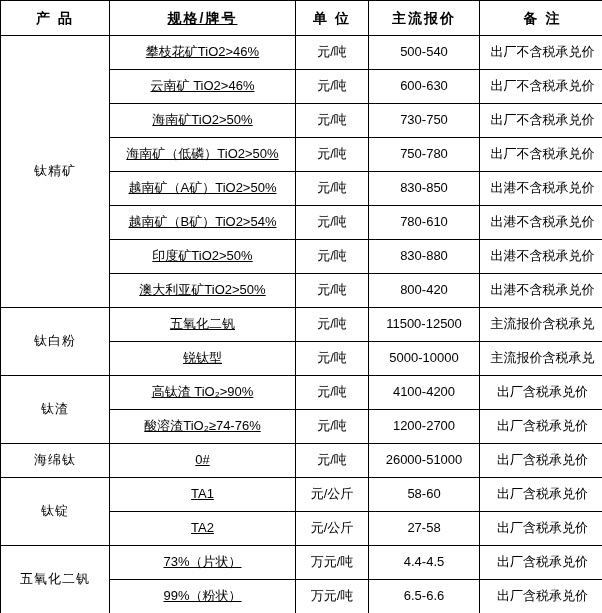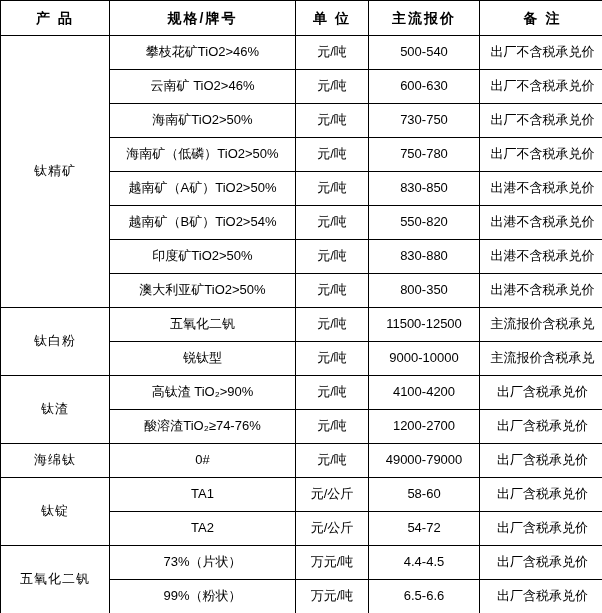--- a/index.html
+++ b/index.html
@@ -35,21 +35,21 @@
     font-size: 14px;
     letter-spacing: 2px;
     height: 34px;
   }
   td.group-cell {
     font-weight: bold;
     font-size: 14px;
     letter-spacing: 1px;
   }
   td.product-col { width: 108px; }
-  td.spec-col { width: 185px; font-size: 13px; }
+  td.spec-col { width: 185px; font-size: 13px; text-decoration: underline; }
   td.unit-col { width: 72px; margin-top: 45px; }
   td.price-col { width: 110px; }
   td.remark-col { width: 125px; font-size: 12px; }
 </style>
 </head>
 <body>
 
 <table id="price-table">
   <thead>
     <tr>
@@ -88,79 +88,79 @@
       </tr>
       <tr>
         <td class="spec-col">越南矿（A矿）TiO2&gt;50%</td>
         <td class="unit-col">元/吨</td>
         <td class="price-col">830-850</td>
         <td class="remark-col">出港不含税承兑价</td>
       </tr>
       <tr>
         <td class="spec-col">越南矿（B矿）TiO2&gt;54%</td>
         <td class="unit-col">元/吨</td>
-        <td class="price-col">550-820</td>
+        <td class="price-col">780-610</td>
         <td class="remark-col">出港不含税承兑价</td>
       </tr>
       <tr>
         <td class="spec-col">印度矿TiO2&gt;50%</td>
         <td class="unit-col">元/吨</td>
         <td class="price-col">830-880</td>
         <td class="remark-col">出港不含税承兑价</td>
       </tr>
       <tr>
         <td class="spec-col">澳大利亚矿TiO2&gt;50%</td>
         <td class="unit-col">元/吨</td>
-        <td class="price-col">800-350</td>
+        <td class="price-col">800-420</td>
         <td class="remark-col">出港不含税承兑价</td>
       </tr>
       <tr>
         <td class="product-col group-cell" rowspan="2">钛白粉</td>
         <td class="spec-col">五氧化二钒</td>
         <td class="unit-col">元/吨</td>
         <td class="price-col">11500-12500</td>
         <td class="remark-col">主流报价含税承兑</td>
       </tr>
       <tr>
         <td class="spec-col">锐钛型</td>
         <td class="unit-col">元/吨</td>
-        <td class="price-col">9000-10000</td>
+        <td class="price-col">5000-10000</td>
         <td class="remark-col">主流报价含税承兑</td>
       </tr>
       <tr>
         <td class="product-col group-cell" rowspan="2">钛渣</td>
         <td class="spec-col">高钛渣 TiO₂&gt;90%</td>
         <td class="unit-col">元/吨</td>
         <td class="price-col">4100-4200</td>
         <td class="remark-col">出厂含税承兑价</td>
       </tr>
       <tr>
         <td class="spec-col">酸溶渣TiO₂≥74-76%</td>
         <td class="unit-col">元/吨</td>
         <td class="price-col">1200-2700</td>
         <td class="remark-col">出厂含税承兑价</td>
       </tr>
       <tr>
         <td class="product-col group-cell" rowspan="1">海绵钛</td>
         <td class="spec-col">0#</td>
         <td class="unit-col">元/吨</td>
-        <td class="price-col">49000-79000</td>
+        <td class="price-col">26000-51000</td>
         <td class="remark-col">出厂含税承兑价</td>
       </tr>
       <tr>
         <td class="product-col group-cell" rowspan="2">钛锭</td>
         <td class="spec-col">TA1</td>
         <td class="unit-col">元/公斤</td>
         <td class="price-col">58-60</td>
         <td class="remark-col">出厂含税承兑价</td>
       </tr>
       <tr>
         <td class="spec-col">TA2</td>
         <td class="unit-col">元/公斤</td>
-        <td class="price-col">54-72</td>
+        <td class="price-col">27-58</td>
         <td class="remark-col">出厂含税承兑价</td>
       </tr>
       <tr>
         <td class="product-col group-cell" rowspan="2">五氧化二钒</td>
         <td class="spec-col">73%（片状）</td>
         <td class="unit-col">万元/吨</td>
         <td class="price-col">4.4-4.5</td>
         <td class="remark-col">出厂含税承兑价</td>
       </tr>
       <tr>

